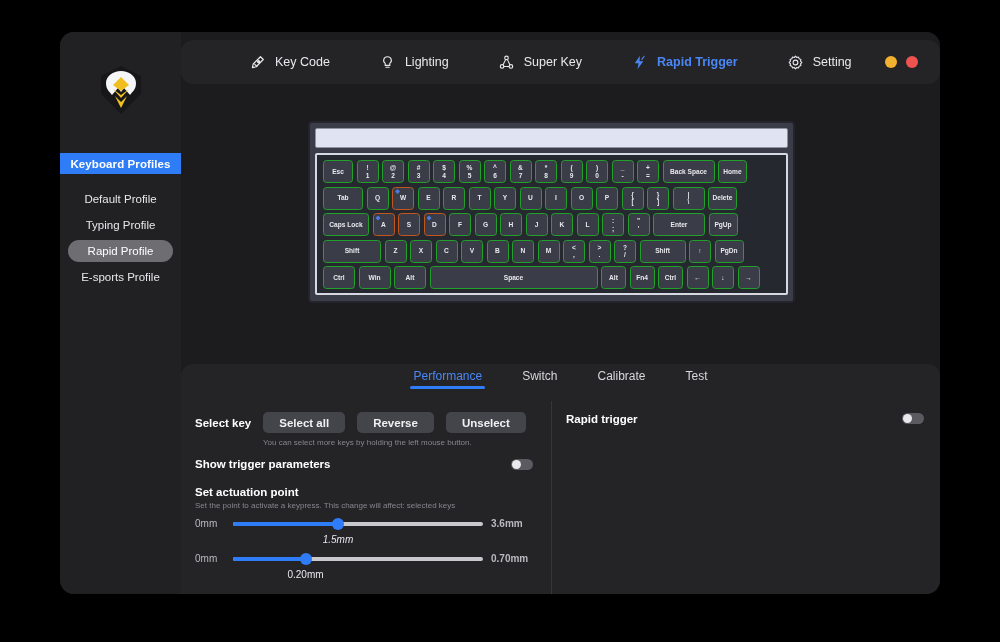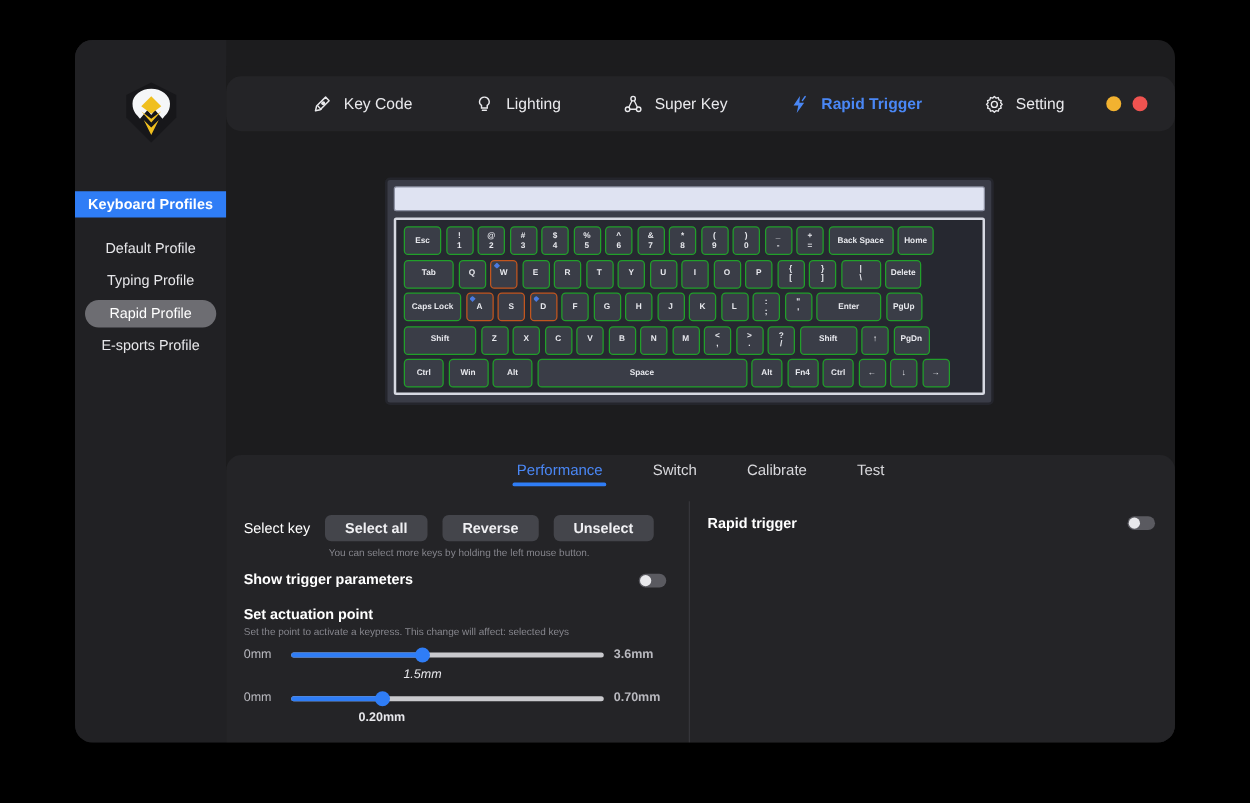--- a/index.html
+++ b/index.html
@@ -13,21 +13,21 @@
   .logo{width:48px;height:52px;}
   .side-head{margin-top:19px;height:21px;background:#2f7df6;color:#fff;font-size:11.5px;font-weight:600;
     display:flex;align-items:center;justify-content:center;letter-spacing:.1px;}
   .side-list{margin-top:14px;display:flex;flex-direction:column;gap:0px;}
   .side-item{height:22px;margin:0 8px;border-radius:11px;display:flex;align-items:center;justify-content:center;
     color:#e7e7ea;font-size:11.5px;}
   .side-item.sel{background:#6d6d72;color:#fff;}
   .side-gap{height:4px;}
 
   
-  .main{flex:1;position:relative;background:#1c1c1e;margin-top:21px;}
+  .main{flex:1;position:relative;background:#1c1c1e;}
 
   
   .topbar{position:absolute;left:0;top:8px;width:100%;height:44px;background:#242427;border-radius:12px;
     display:flex;align-items:center;}
   .tab{display:flex;align-items:center;gap:9px;color:#e9e9ec;font-size:12.5px;cursor:pointer;}
   .tab.active{color:#4a87f5;font-weight:700;}
   .tab .ic{width:17px;height:17px;display:block;}
   .tabs{display:flex;align-items:center;gap:49px;margin-left:68px;}
   .dots{position:absolute;right:22px;top:50%;transform:translateY(-50%);display:flex;gap:9px;}
   .dot{width:12px;height:12px;border-radius:50%;}
@@ -55,21 +55,21 @@
     border-top-left-radius:12px;border-top-right-radius:12px;overflow:hidden;}
   .ptabs{height:32px;display:flex;align-items:flex-start;justify-content:center;gap:32px;padding-top:5px;}
   .ptab{color:#d8d8dc;font-size:12px;padding:0 4px 6px;position:relative;cursor:pointer;}
   .ptab.active{color:#4a87f5;}
   .ptab.active::after{content:"";position:absolute;left:1px;right:1px;bottom:0;height:3px;background:#2f7df6;border-radius:2px;}
   .pbody{display:flex;height:198px;}
   .pleft{width:370px;padding:11px 0 0 14px;box-sizing:border-box;}
   .pright{flex:1;border-left:1px solid #35353a;padding:12px 16px 0 14px;box-sizing:border-box;position:relative;}
 
   .selrow{display:flex;align-items:center;gap:12px;}
-  .selrow .lbl{color:#fff;font-size:11.5px;font-weight:400;}
+  .selrow .lbl{color:#fff;font-size:11.5px;font-weight:700;}
   .btn{background:#44454b;color:#f0f0f3;font-size:11.5px;font-weight:700;border:none;border-radius:5px;
     height:21px;padding:0 16px;cursor:pointer;}
   .hint{color:#85858c;font-size:8px;margin:5px 0 0 68px;}
 
   .togglerow{display:flex;align-items:center;justify-content:space-between;width:338px;margin-top:11px;}
   .togglerow .t{color:#fff;font-size:11.5px;font-weight:700;}
   .sw{width:22px;height:11px;border-radius:6px;background:#5a5a60;position:relative;cursor:pointer;flex:0 0 auto;}
   .sw .kn{position:absolute;left:1px;top:1px;width:9px;height:9px;border-radius:50%;background:#e9e9ec;}
 
   .sect{margin-top:16px;}
@@ -472,21 +472,21 @@
             </div>
           </div>
 
           <div class="sect" style="margin-top:6px">
             <div class="slider-wrap">
               <div class="slider-row">
                 <div class="sl-min">0mm</div>
                 <div class="track">
                   <div class="fill" id="dz-fill" style="width: 29%;"></div>
                   <div class="knob" id="dz-knob" style="left: 29%;"></div>
-                  <div class="vallbl" id="dz-val" style="left: 29%; font-weight: bold;">0.20mm</div>
+                  <div class="vallbl" id="dz-val" style="left: 29%;">0.20mm</div>
                 </div>
                 <div class="sl-max">0.70mm</div>
               </div>
             </div>
           </div>
         </div>
 
         <div class="pright">
           <div class="rt-head">
             <div class="rt-title">Rapid trigger</div>

